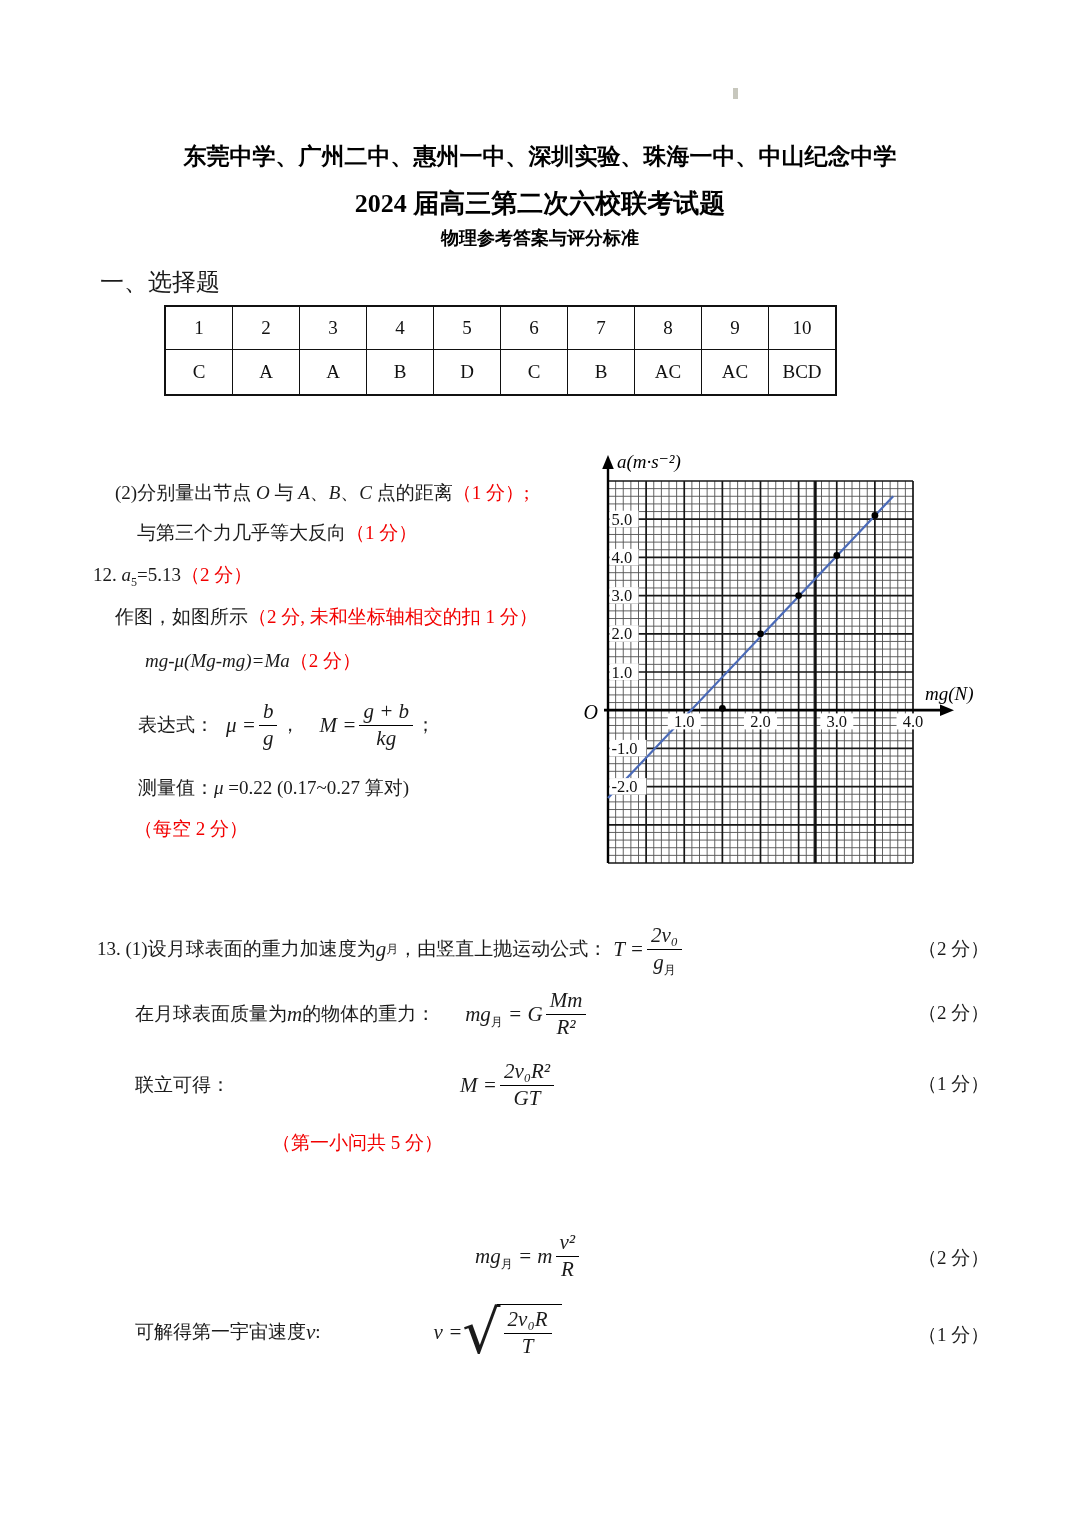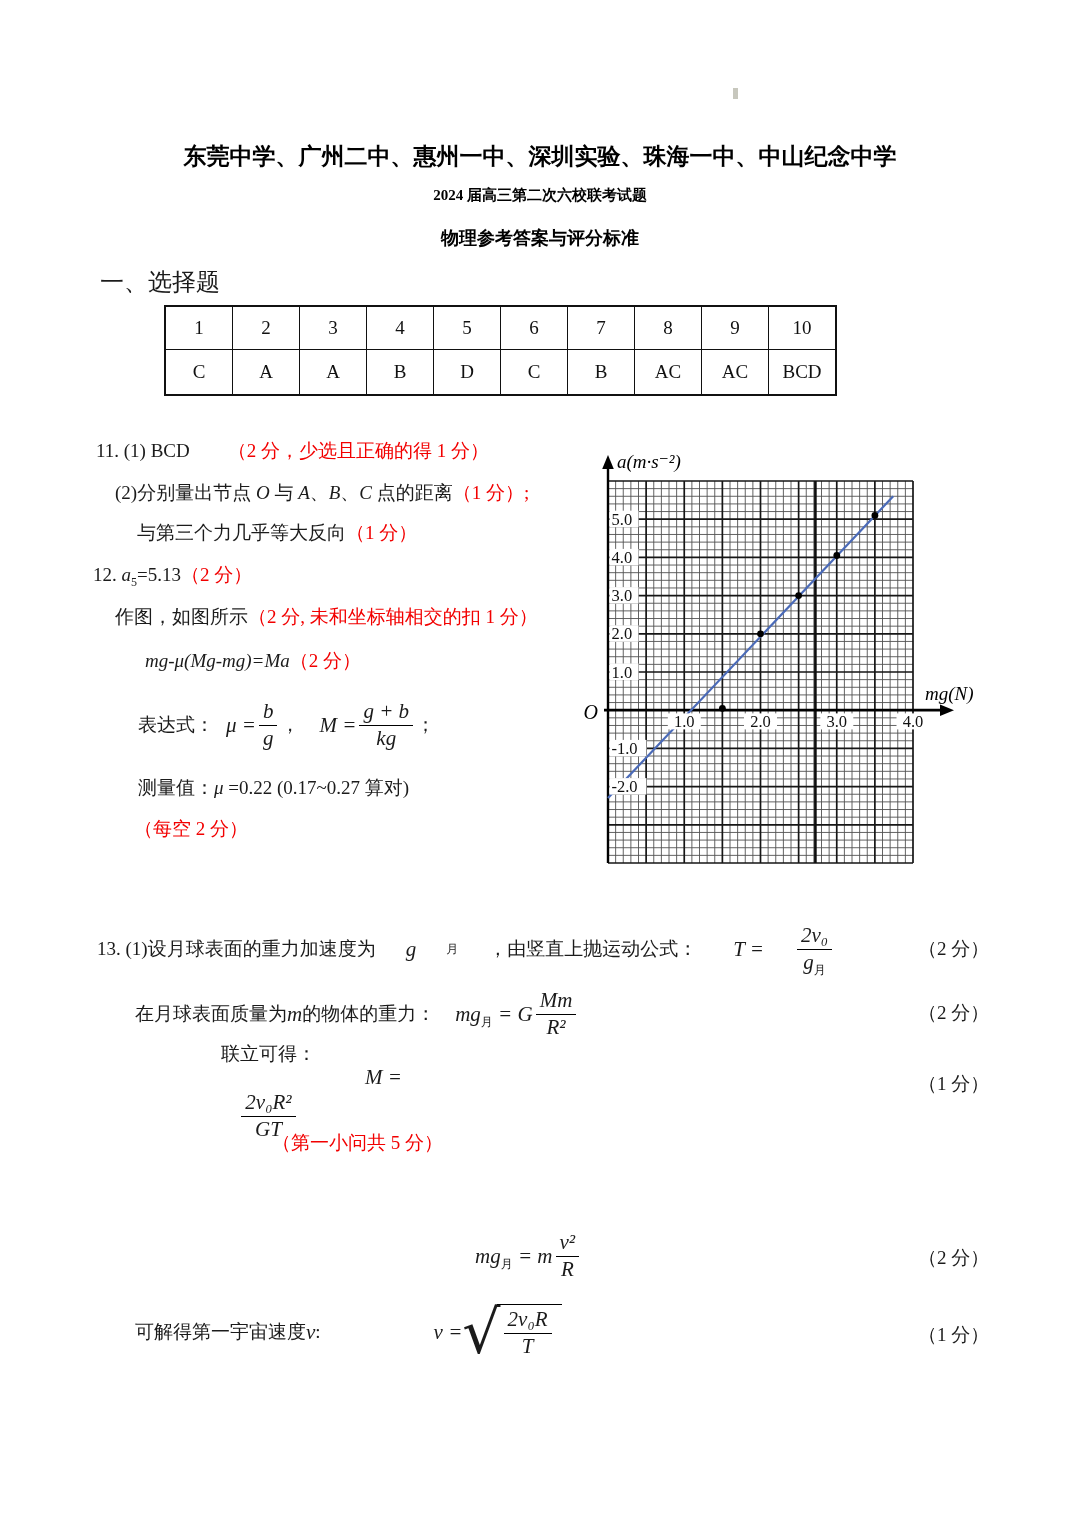--- a/index.html
+++ b/index.html
@@ -2,21 +2,21 @@
 <html><head>
 <meta charset="utf-8">
 <style>
   html,body{margin:0;padding:0;background:#ffffff;}
   .page{position:relative;width:1080px;height:1440px;background:#ffffff;overflow:hidden;
         font-family:"Liberation Serif","DejaVu Serif",serif;color:#1b1b1b;}
   .abs{position:absolute;}
   .center{left:0;width:1080px;text-align:center;}
   .bold{font-weight:700;color:#000;}
   .t1{top:141px;font-size:23px;}
-  .t2{top:186px;font-size:15px;}
+  .t2{top:186px;font-size:26px;}
   .t3{top:226px;font-size:18px;}
   .body-text{font-size:19px;line-height:1.18;white-space:nowrap;}
   .red{color:#f20000;}
   .it{font-style:italic;}
   sub.small{font-size:12px;line-height:0;}
   
   table.ans{position:absolute;left:164px;top:305px;border-collapse:collapse;
             border:2px solid #111;table-layout:fixed;}
   table.ans td{width:66px;text-align:center;border:1px solid #111;
                font-size:19px;color:#111;padding:0;}
@@ -32,21 +32,21 @@
   .sqrt{display:inline-flex;align-items:center;}
   .sqrt-glyph{font-style:normal;font-size:60px;line-height:0.85;
               font-family:"DejaVu Serif",serif;margin-right:-4px;font-weight:400;}
   .sqrt-body{border-top:1.7px solid #000;padding:2px 7px 0 4px;}
   .score{position:absolute;left:918px;font-size:19px;white-space:nowrap;}
   #graph{position:absolute;left:570px;top:443px;width:410px;height:445px;}
   .artifact{position:absolute;left:733px;top:88px;width:5px;height:11px;
             background:#b9b9ac;opacity:0.8;}
   .gap38{margin-left:38px;}
   .gap20{margin-left:20px;}
-  .push-f2{margin-left:20px;}
+  .push-f2{margin-left:30px;}
   .push-f3{margin-left:230px;}
   .push-f5{margin-left:113px;}
 </style>
 </head>
 <body>
 
 <div class="page">
 
   <div class="abs center bold t1">东莞中学、广州二中、惠州一中、深圳实验、珠海一中、中山纪念中学</div>
   <div class="abs center bold t2">2024 届高三第二次六校联考试题</div>
@@ -76,23 +76,20 @@
           <td>D</td>
           <td>C</td>
           <td>B</td>
           <td>AC</td>
           <td>AC</td>
           <td>BCD</td>
         </tr>
     </tbody>
   </table>
 
-  <div class="abs body-text" style="left:96px;top:440px;">
-    <span>11. (1) BCD</span><span class="red gap38">（2 分，少选且正确的得 1 分）</span>
-  </div>
   <div class="abs body-text" style="left:115px;top:482px;">
     <span>(2)分别量出节点 </span><span class="it">O</span><span> 与 </span><span class="it">A</span><span>、</span><span class="it">B</span><span>、</span><span class="it">C</span><span> 点的距离</span><span class="red">（1 分）;</span>
   </div>
   <div class="abs body-text" style="left:137px;top:522px;">
     <span>与第三个力几乎等大反向</span><span class="red">（1 分）</span>
   </div>
 
   <div class="abs body-text" style="left:93px;top:564px;">
     <span>12. </span><span class="it">a</span><sub class="small">5</sub><span>=5.13</span><span class="red">（2 分）</span>
   </div>
@@ -156,21 +153,21 @@
         <circle cx="152.4" cy="265.3" r="3.4" fill="#000"></circle>
         <circle cx="190.5" cy="190.8" r="3.4" fill="#000"></circle>
         <circle cx="228.6" cy="152.6" r="3.4" fill="#000"></circle>
         <circle cx="266.8" cy="112.5" r="3.4" fill="#000"></circle>
         <circle cx="304.9" cy="72.4" r="3.4" fill="#000"></circle>
         <text x="47" y="25" font-size="19" font-style="italic" fill="#000">a(m·s⁻²)</text>
         <text x="355" y="257.2" font-size="19" font-style="italic" fill="#000">mg(N)</text>
         <text x="28" y="276.2" font-size="20" font-style="italic" fill="#000" text-anchor="end">O</text>
       </svg></div>
 
-  <div class="row" style="left:97px;top:907px;height:84px;gap:30px;">
+  <div class="row" style="left:97px;top:907px;height:84px;">
     <span class="body-text">13. (1)设月球表面的重力加速度为 </span>
       <span class="eq">g</span>
       <sub class="small">月</sub>
       <span class="body-text">，由竖直上抛运动公式：</span>
     <span class="eq" style="margin-left:6px;">T =</span>
     <span class="frac eq">
         <span class="num">2v₀</span>
         <span class="den"><span>g</span><sub class="small" style="font-style:normal;">月</sub></span>
       </span>
   </div>
@@ -181,21 +178,21 @@
       <span class="eq">m</span>
       <span class="body-text"> 的物体的重力：</span>
     <span class="eq push-f2"><span>mg</span><sub class="small" style="font-style:normal;">月</sub><span> = G</span></span>
     <span class="frac eq">
         <span class="num">Mm</span>
         <span class="den">R²</span>
       </span>
   </div>
   <div class="score" style="top:1000px;">（2 分）</div>
 
-  <div class="row" style="left:135px;top:1043px;height:84px;flex-direction:column;">
+  <div class="row" style="left:135px;top:1043px;height:84px;">
     <span class="body-text">联立可得：</span>
     <span class="eq push-f3">M =</span>
     <span class="frac eq">
         <span class="num">2v₀R²</span>
         <span class="den">GT</span>
       </span>
   </div>
   <div class="score" style="top:1071px;">（1 分）</div>
 
   <div class="abs body-text red" style="left:272px;top:1132px;">（第一小问共 5 分）</div>

